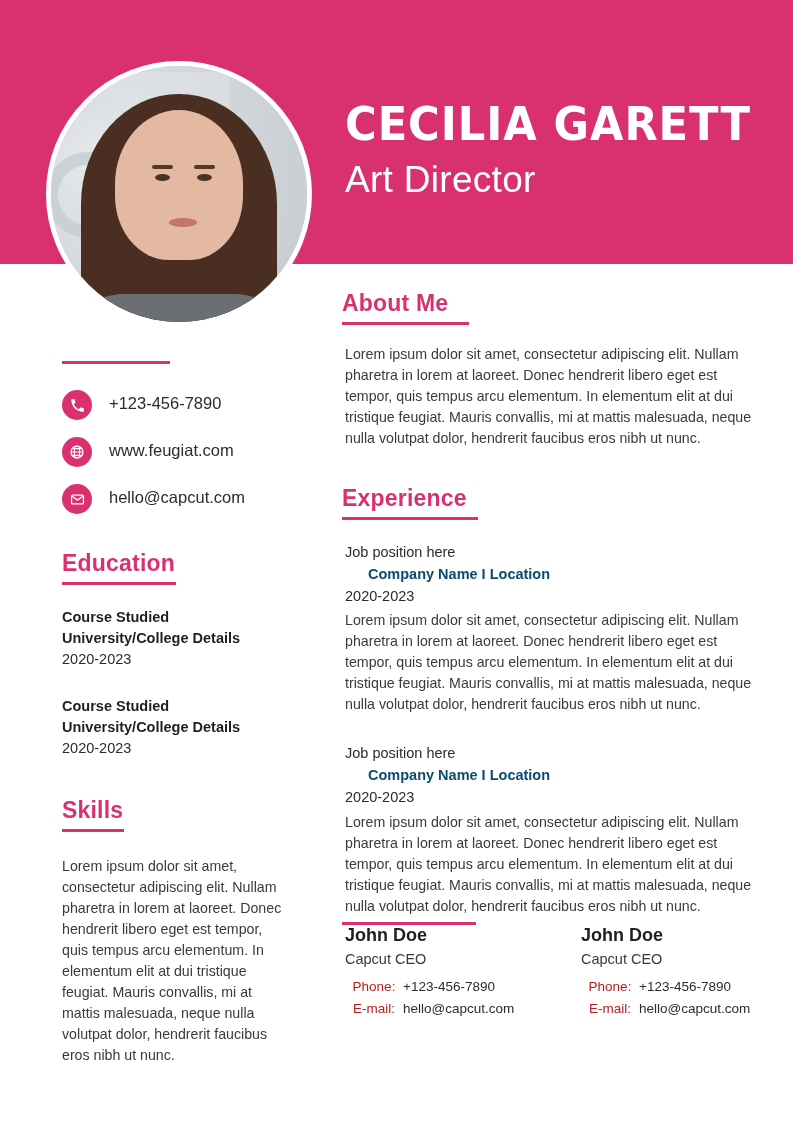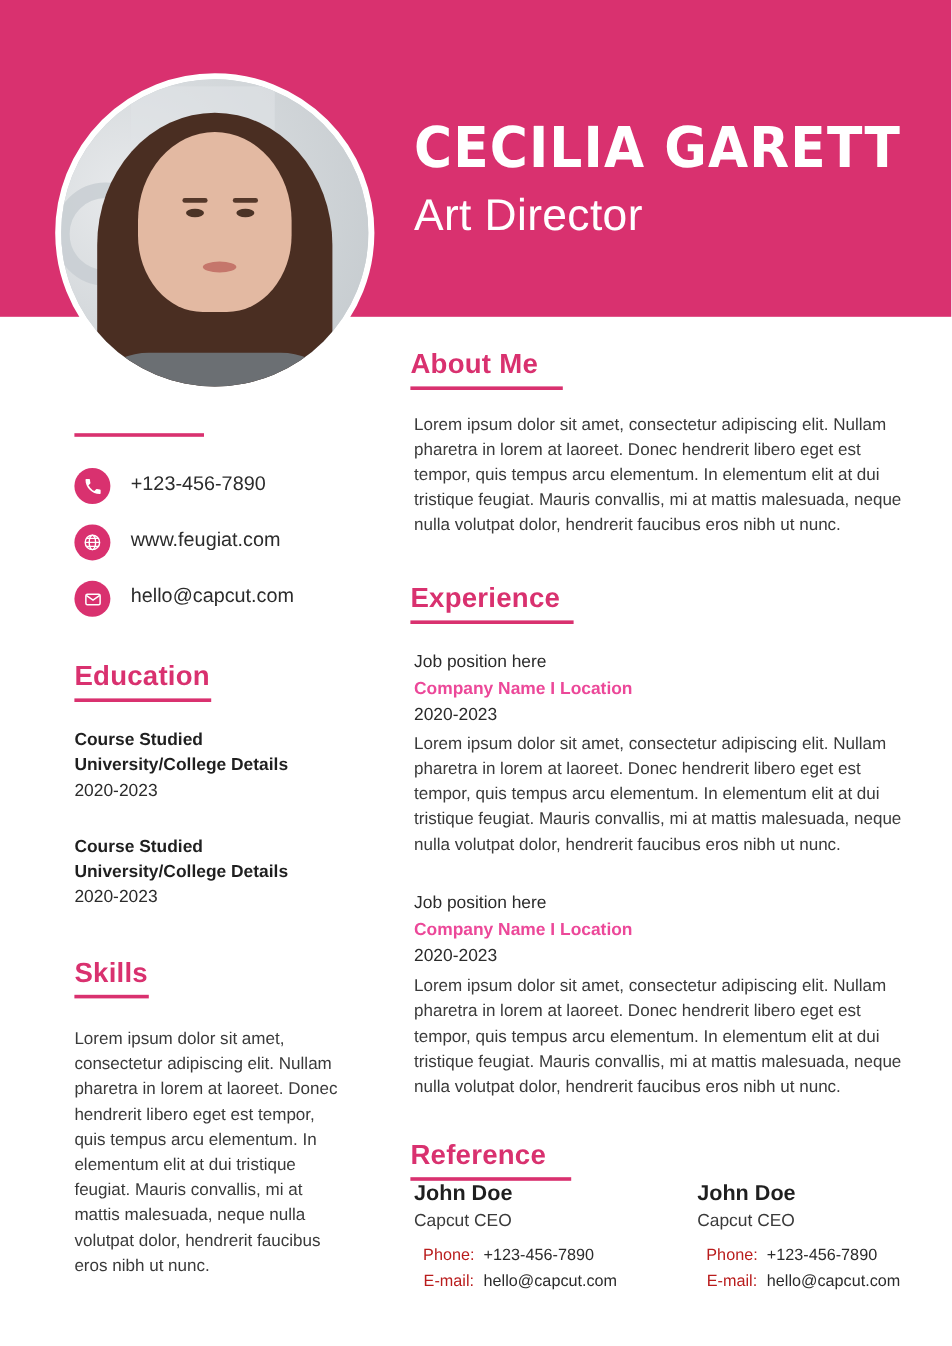--- a/index.html
+++ b/index.html
@@ -249,22 +249,23 @@
   .exp-item { margin-top: 22px; margin-left: 3px; }
   .exp-item.second { margin-top: 28px; }
   .exp-pos {
     font-size: 14.5px;
     color: #2b2b2b;
     line-height: 1.5;
   }
   .exp-company {
     font-size: 14.5px;
     font-weight: bold;
-    color: #ec4899;
+    color: #0c4a6e;
     line-height: 1.5;
+    margin-left: 23px;
   }
   .exp-years {
     font-size: 14.5px;
     color: #2b2b2b;
     line-height: 1.5;
   }
   .exp-desc {
     margin-top: 3px;
     font-size: 14.2px;
     color: #3a3a3a;
@@ -407,21 +408,20 @@
       <div class="exp-desc">Lorem ipsum dolor sit amet, consectetur adipiscing elit. Nullam pharetra in lorem at laoreet. Donec hendrerit libero eget est tempor, quis tempus arcu elementum. In elementum elit at dui tristique feugiat. Mauris convallis, mi at mattis malesuada, neque nulla volutpat dolor, hendrerit faucibus eros nibh ut nunc.</div>
     </div>
 
     <div class="exp-item second">
       <div class="exp-pos">Job position here</div>
       <div class="exp-company">Company Name I Location</div>
       <div class="exp-years">2020-2023</div>
       <div class="exp-desc">Lorem ipsum dolor sit amet, consectetur adipiscing elit. Nullam pharetra in lorem at laoreet. Donec hendrerit libero eget est tempor, quis tempus arcu elementum. In elementum elit at dui tristique feugiat. Mauris convallis, mi at mattis malesuada, neque nulla volutpat dolor, hendrerit faucibus eros nibh ut nunc.</div>
     </div>
 
-    <div class="sec-h ref-h">Reference</div>
     <div class="sec-rule ref-rule"></div>
 
     <div class="ref-grid">
 
       <div class="ref-card">
         <div class="ref-name">John Doe</div>
         <div class="ref-title">Capcut CEO</div>
         <div class="ref-line">
           <span class="lbl">Phone:</span>
           <span>+123-456-7890</span>

